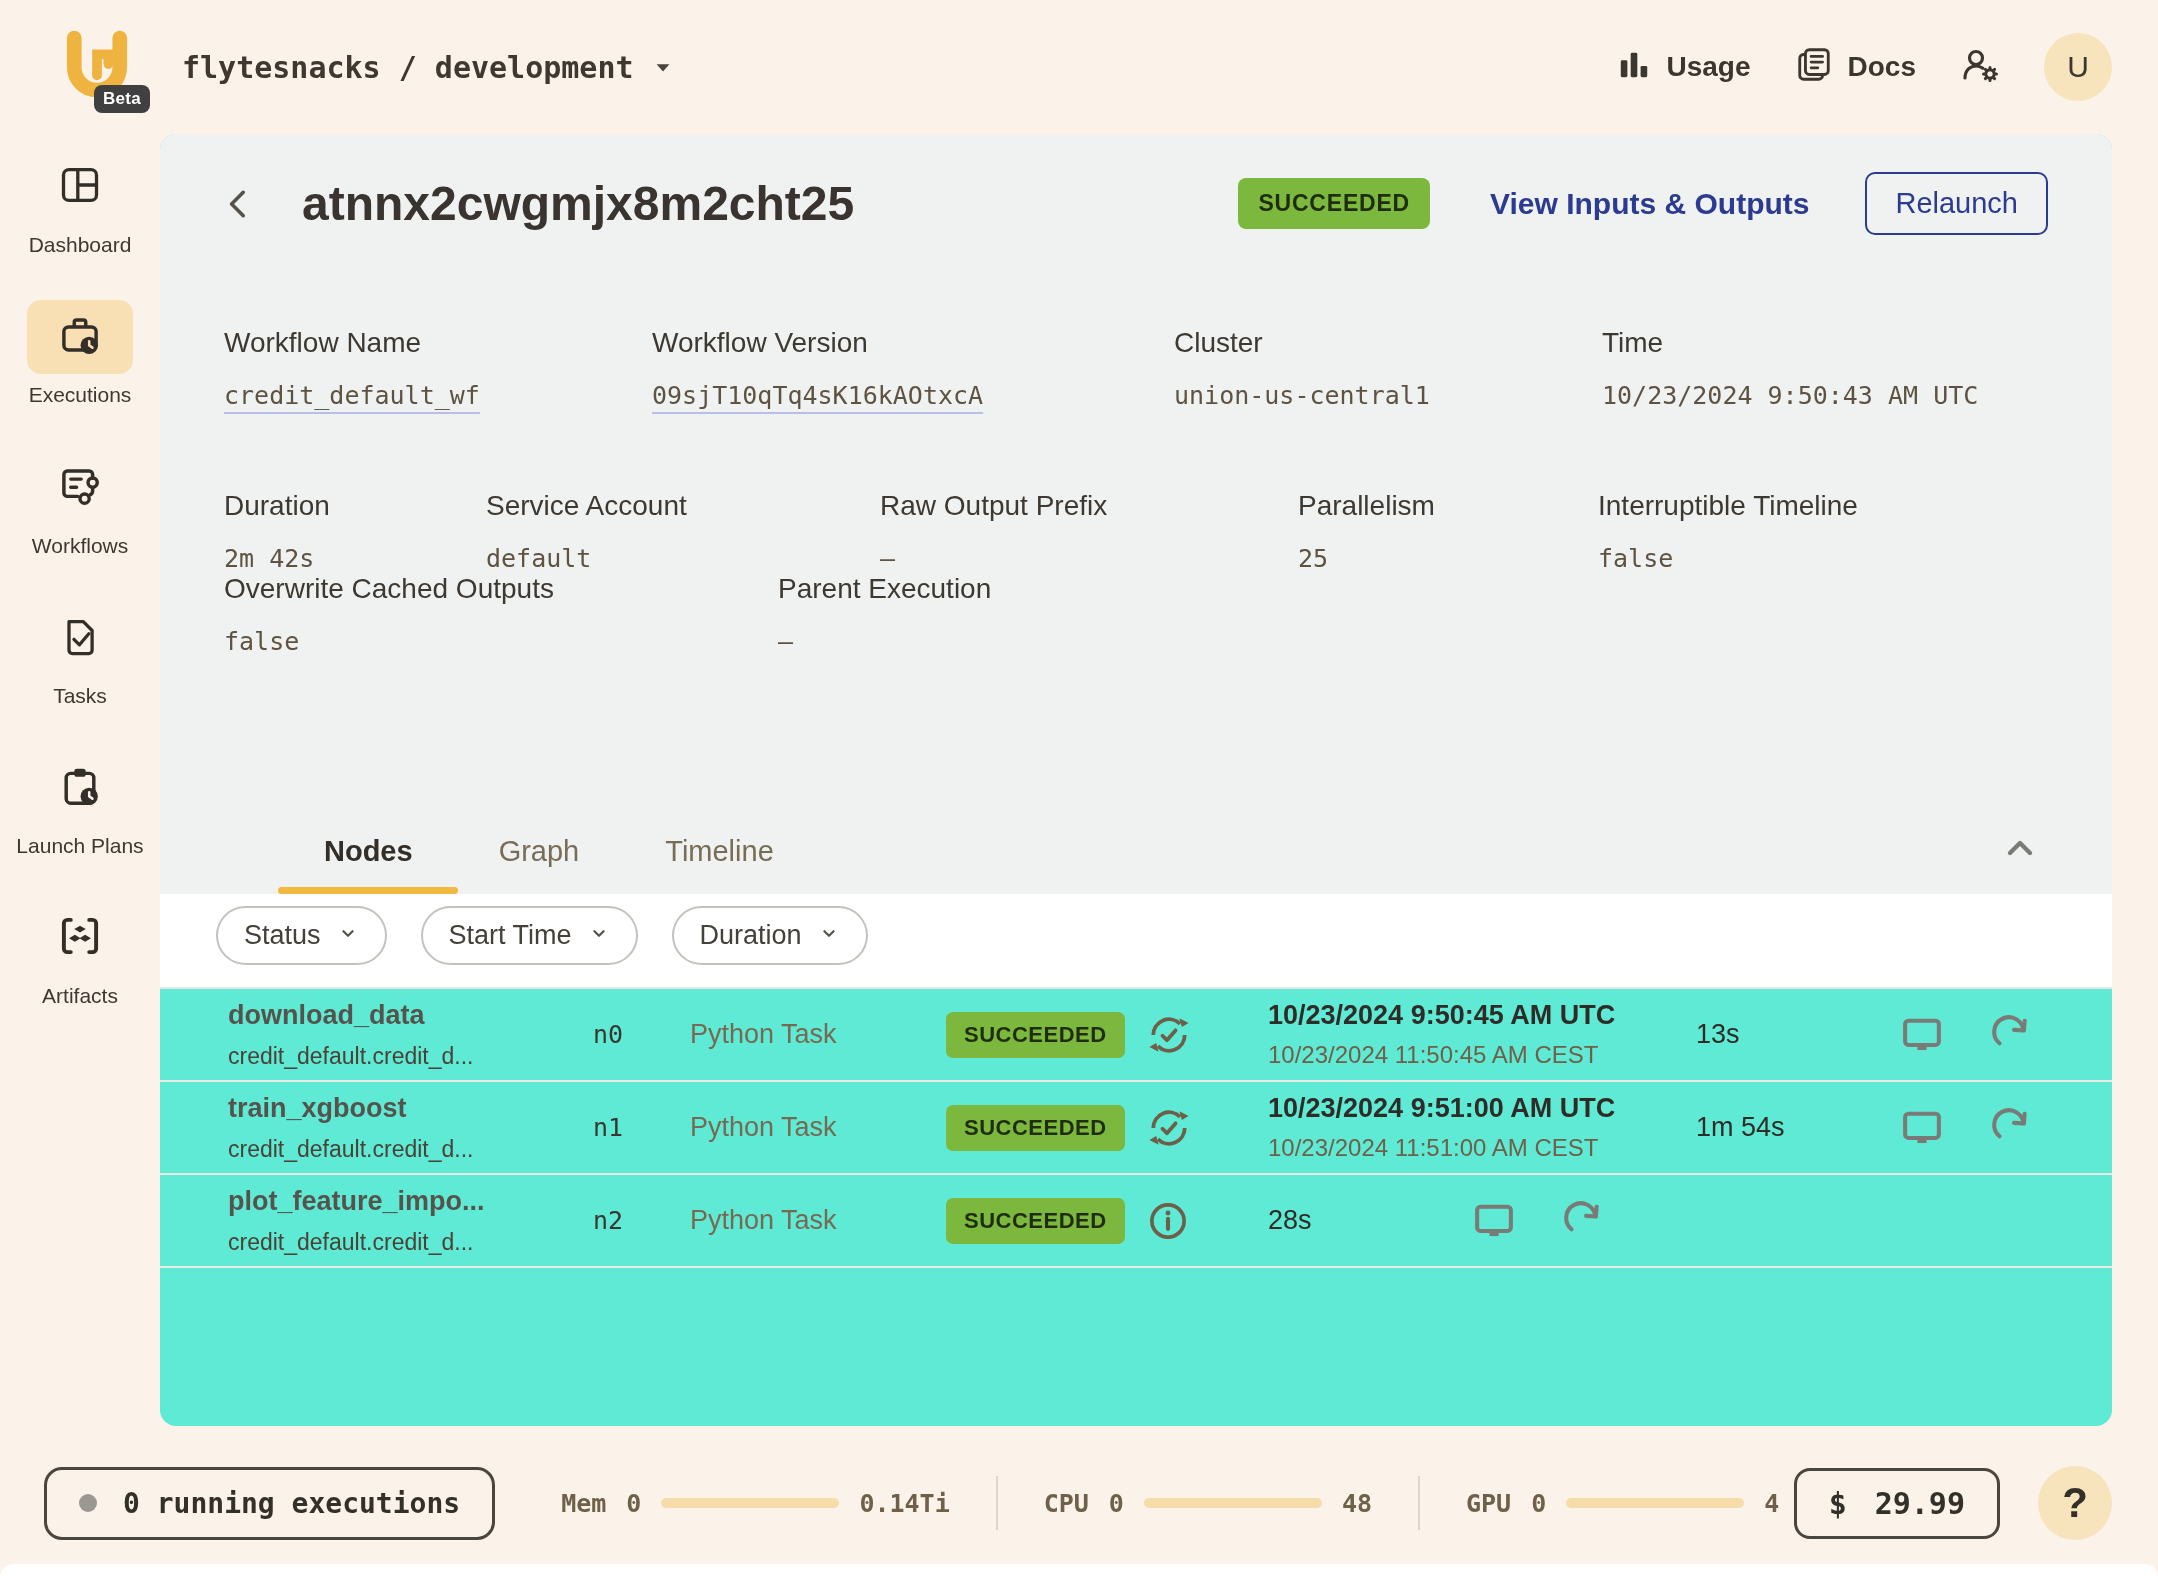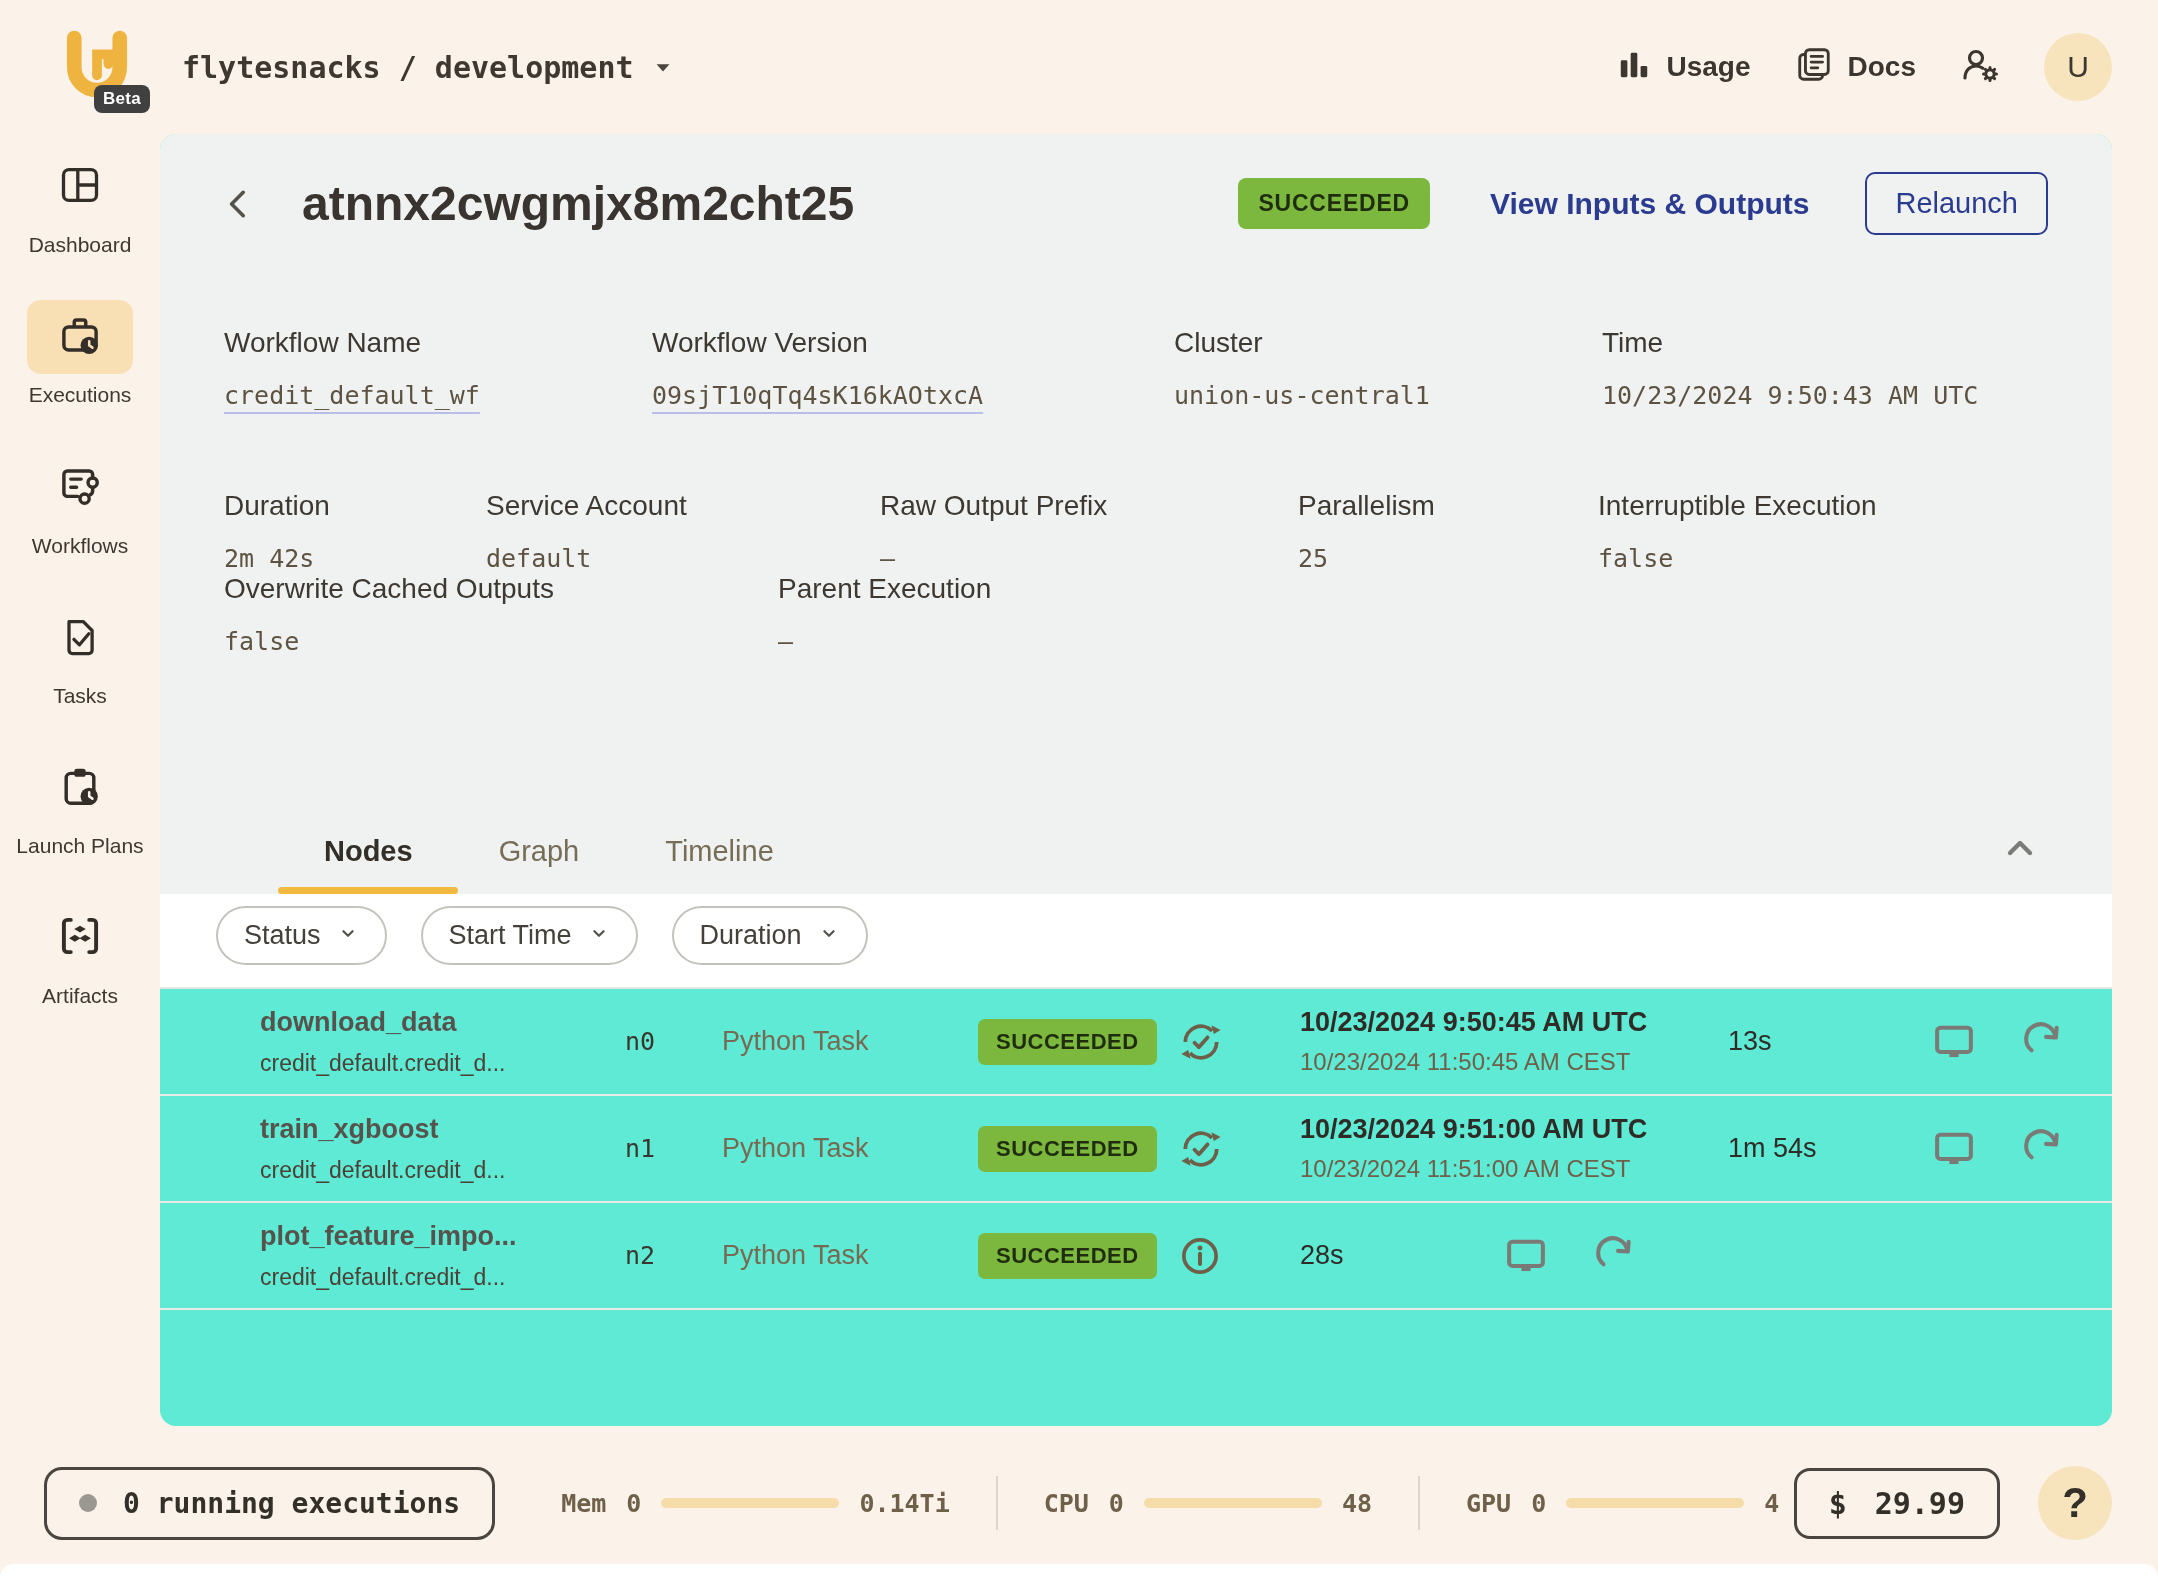--- a/index.html
+++ b/index.html
@@ -87,21 +87,21 @@
 
   
   .filters-row { display: flex; gap: 34px; padding: 12px 0 22px 56px; border-bottom: 2px solid #E7E7E2; background: #fff; }
   .pill {
     display: flex; align-items: center; gap: 16px;
     border: 2px solid #C4C2BC; border-radius: 30px; background: #fff;
     padding: 12px 26px; font-size: 27px; color: #44403A; cursor: pointer;
     font-family: "Liberation Sans", sans-serif;
   }
 
-  .node-row { display: flex; align-items: center; height: 107px; border-bottom: 2px solid #EBEBE6; padding-left: 100px; }
+  .node-row { display: flex; align-items: center; height: 93px; border-bottom: 2px solid #EBEBE6; padding-left: 68px; }
   .col-name { width: 365px; }
   .col-id { width: 97px; }
   .col-type { width: 256px; }
   .col-badge { width: 200px; }
   .col-cicon { width: 122px; display: flex; }
   .col-time { width: 428px; }
   .col-duration { width: 204px; }
   .col-monitor { width: 90px; display: flex; }
   .col-redo { flex: 1; display: flex; }
   .node-name { font-size: 27px; font-weight: bold; color: #56524C; cursor: pointer; }
@@ -332,21 +332,21 @@
       </div>
       <div class="meta-field" style="width:418px">
         <div class="meta-label">Raw Output Prefix</div>
         <div class="meta-value">–</div>
       </div>
       <div class="meta-field" style="width:300px">
         <div class="meta-label">Parallelism</div>
         <div class="meta-value">25</div>
       </div>
       <div class="meta-field">
-        <div class="meta-label">Interruptible Execution</div>
+        <div class="meta-label">Interruptible Timeline</div>
         <div class="meta-value">false</div>
       </div>
     </div>
 
     <div class="meta-row r3">
       <div class="meta-field" style="width:554px">
         <div class="meta-label">Overwrite Cached Outputs</div>
         <div class="meta-value">false</div>
       </div>
       <div class="meta-field">

